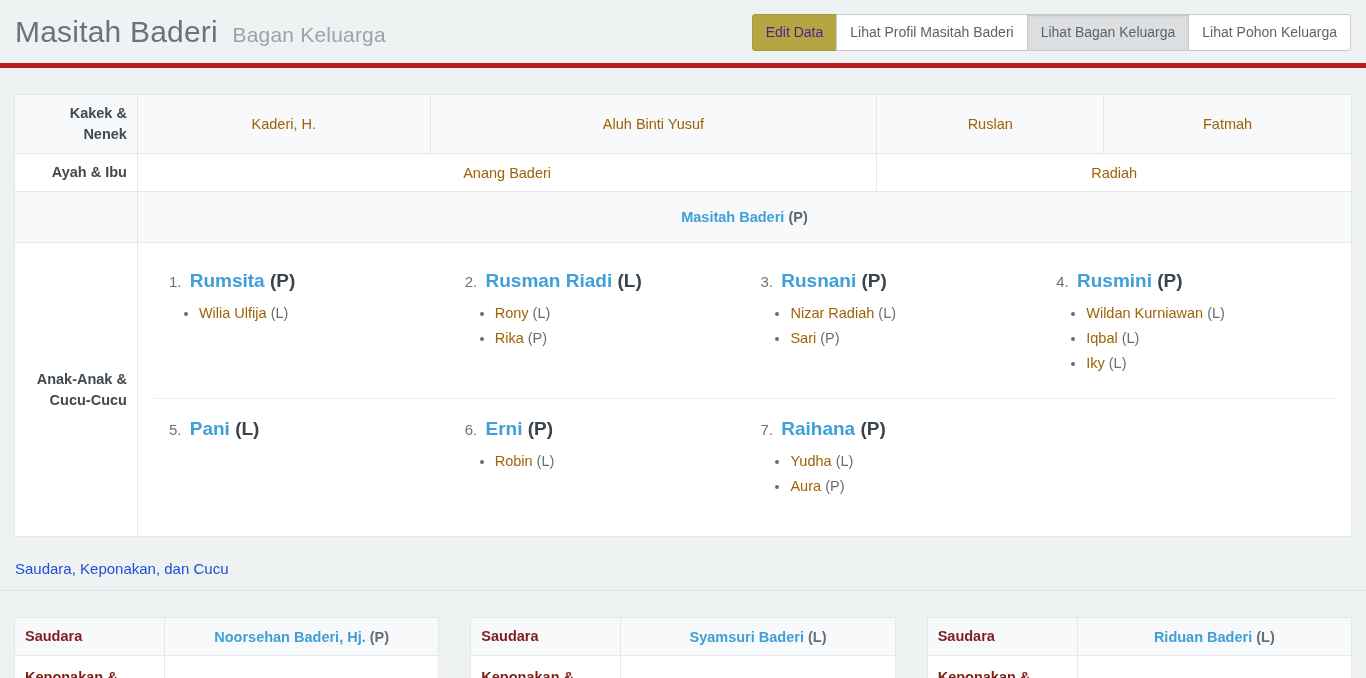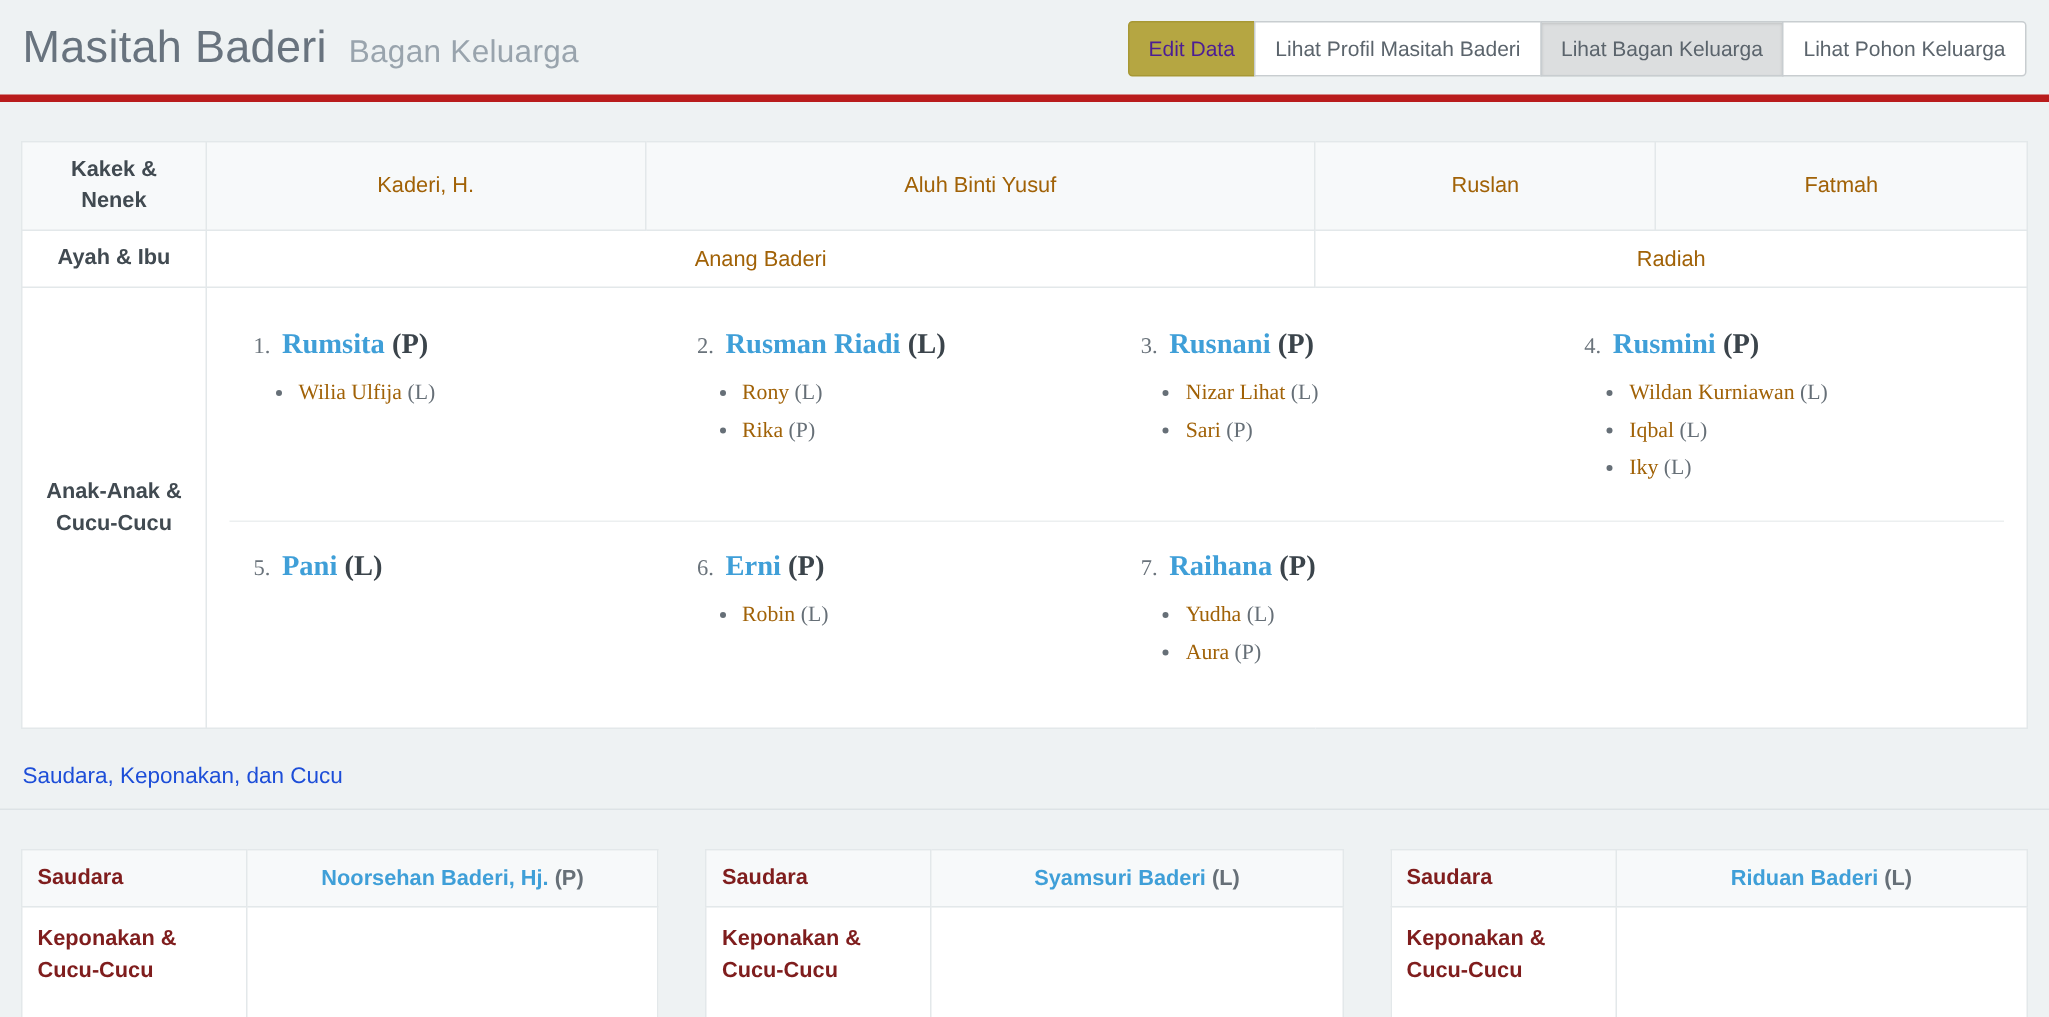--- a/index.html
+++ b/index.html
@@ -45,32 +45,32 @@
   table.chart {
     width: 100%; border-collapse: collapse; background: #fff;
     margin-top: 26px;
   }
   table.chart th, table.chart td {
     border: 1px solid #e3e8ea;
     font-size: 14.5px;
     padding: 8px;
   }
   table.chart th.rowlabel {
-    text-align: center; font-weight: 700; color: #414a51;
+    text-align: right; font-weight: 700; color: #414a51;
     padding: 8px 10px; line-height: 21px; vertical-align: middle;
   }
   tr.striped th, tr.striped td { background: #f7f9fa; }
   td.cellcenter { text-align: center; height: 38px; }
   td.person-cell { text-align: center; height: 51px; font-size: 20px; font-weight: 700; }
   .person-name { color: #3f9fd8; }
   .gender-lg { color: #5b6770; }
 
   td.kids-cell { padding: 0; vertical-align: top; }
   th.rowlabel.top { vertical-align: top; padding-top: 12px; }
-  .kids-row { display: flex; margin: 0 7px; padding: 17px 0 0 0; min-height: 144px; font-family: Liberation Serif, serif; }
+  .kids-row { display: flex; margin: 0 7px; padding: 17px 0 0 0; min-height: 144px; }
   .kids-row.second { border-top: 1px solid #eceff0; min-height: 130px; justify-content: center; }
   .kid { width: 25%; padding: 0 10px 20px 16px; }
   .kid-head { font-size: 19px; font-weight: 700; color: #3b444b; line-height: 26px; }
   .kid-head .num { font-size: 15px; color: #6a737b; font-weight: 400; margin-right: 3px; }
   .kid-head a { color: #3f9fd8; }
   .kid-list { margin: 8px 0 0 0; padding-left: 30px; list-style: disc; }
   .kid-list li { color: #666f77; font-size: 14.5px; margin: 4px 0; line-height: 21px; }
 
   
   .section-head {
@@ -123,20 +123,27 @@
       <td class="cellcenter"><a href="#">Kaderi, H.</a></td>
       <td class="cellcenter"><a href="#">Aluh Binti Yusuf</a></td>
       <td class="cellcenter"><a href="#">Ruslan</a></td>
       <td class="cellcenter"><a href="#">Fatmah</a></td>
     </tr>
     <tr>
       <th class="rowlabel">Ayah &amp; Ibu</th>
       <td class="cellcenter" colspan="2"><a href="#">Anang Baderi</a></td>
       <td class="cellcenter" colspan="2"><a href="#">Radiah</a></td>
     </tr>
+    <tr class="striped">
+      <th class="rowlabel"></th>
+      <td class="person-cell" colspan="4">
+        <a href="#" class="person-name">Masitah Baderi</a>
+        <span class="gender-lg">(P)</span>
+      </td>
+    </tr>
     <tr>
       <th class="rowlabel top">Anak-Anak &amp; Cucu-Cucu</th>
       <td class="kids-cell" colspan="4">
 
         <div class="kids-row">
           <div class="kid">
             <div class="kid-head">
               <span class="num">1.</span>
               <a href="#">Rumsita</a>
               <span>(P)</span>
@@ -156,21 +163,21 @@
               <li><a href="#">Rika</a> <span>(P)</span></li>
             </ul>
           </div>
           <div class="kid">
             <div class="kid-head">
               <span class="num">3.</span>
               <a href="#">Rusnani</a>
               <span>(P)</span>
             </div>
             <ul class="kid-list">
-              <li><a href="#">Nizar Lihat</a> <span>(L)</span></li>
+              <li><a href="#">Nizar Radiah</a> <span>(L)</span></li>
               <li><a href="#">Sari</a> <span>(P)</span></li>
             </ul>
           </div>
           <div class="kid">
             <div class="kid-head">
               <span class="num">4.</span>
               <a href="#">Rusmini</a>
               <span>(P)</span>
             </div>
             <ul class="kid-list">

